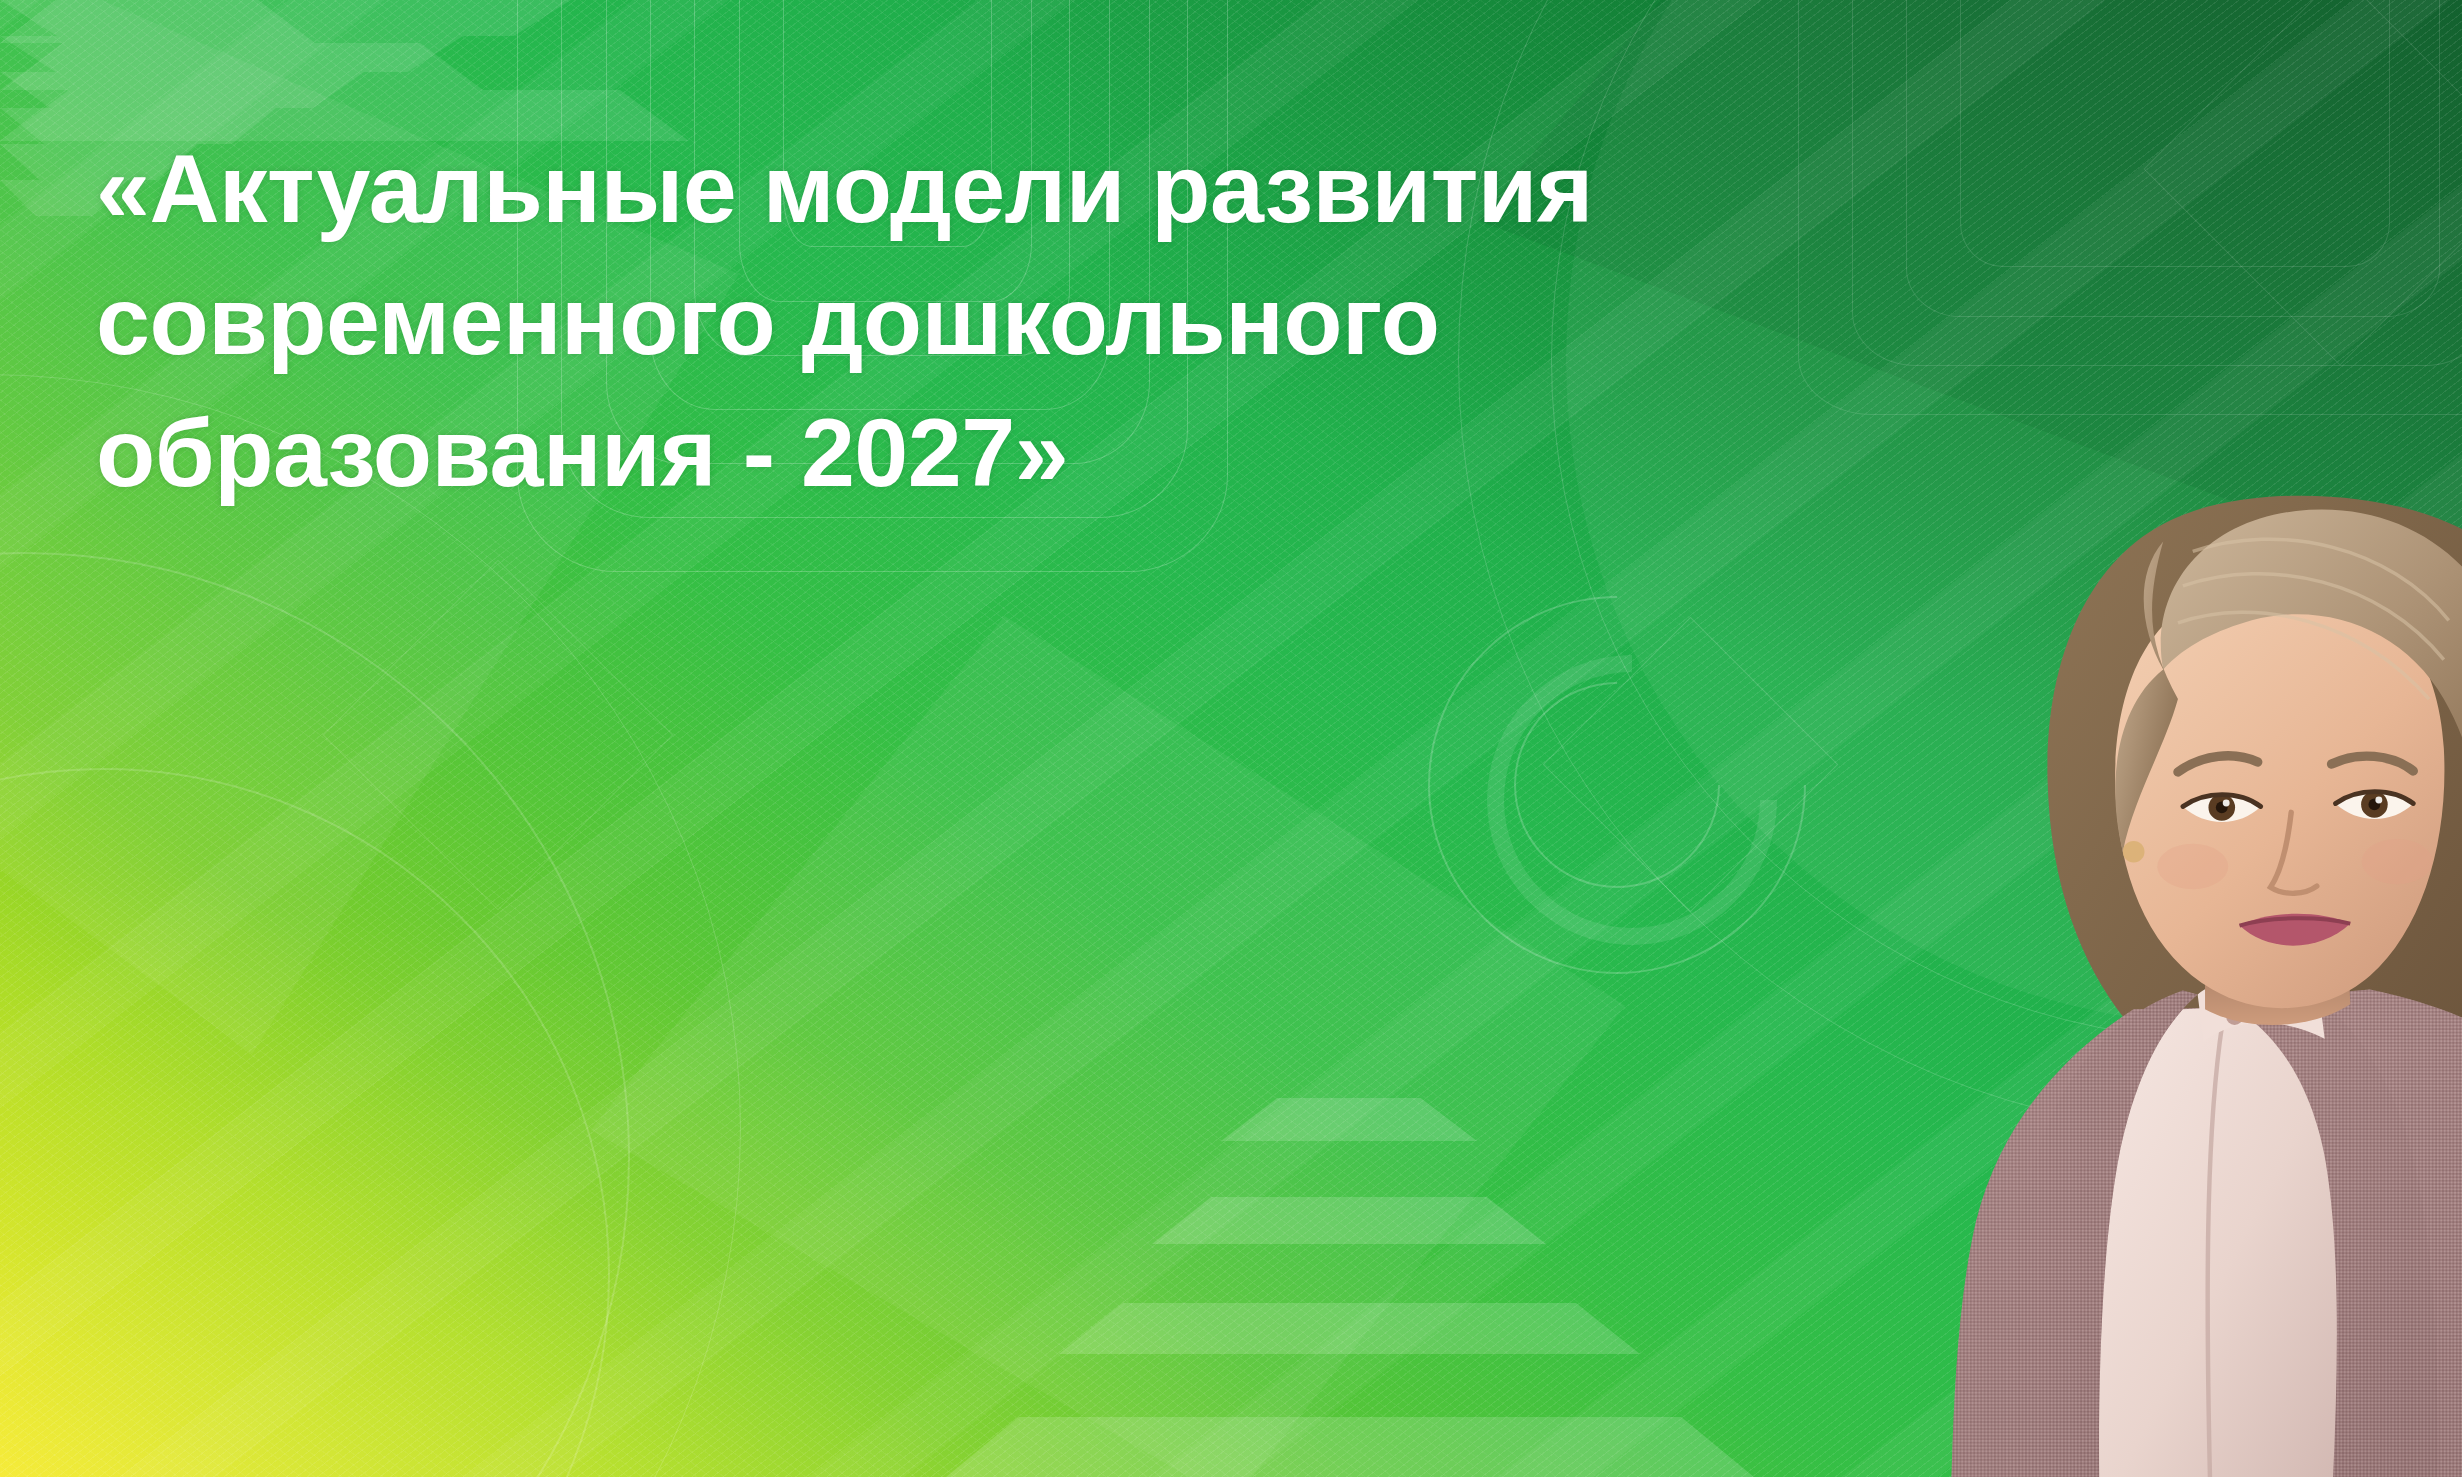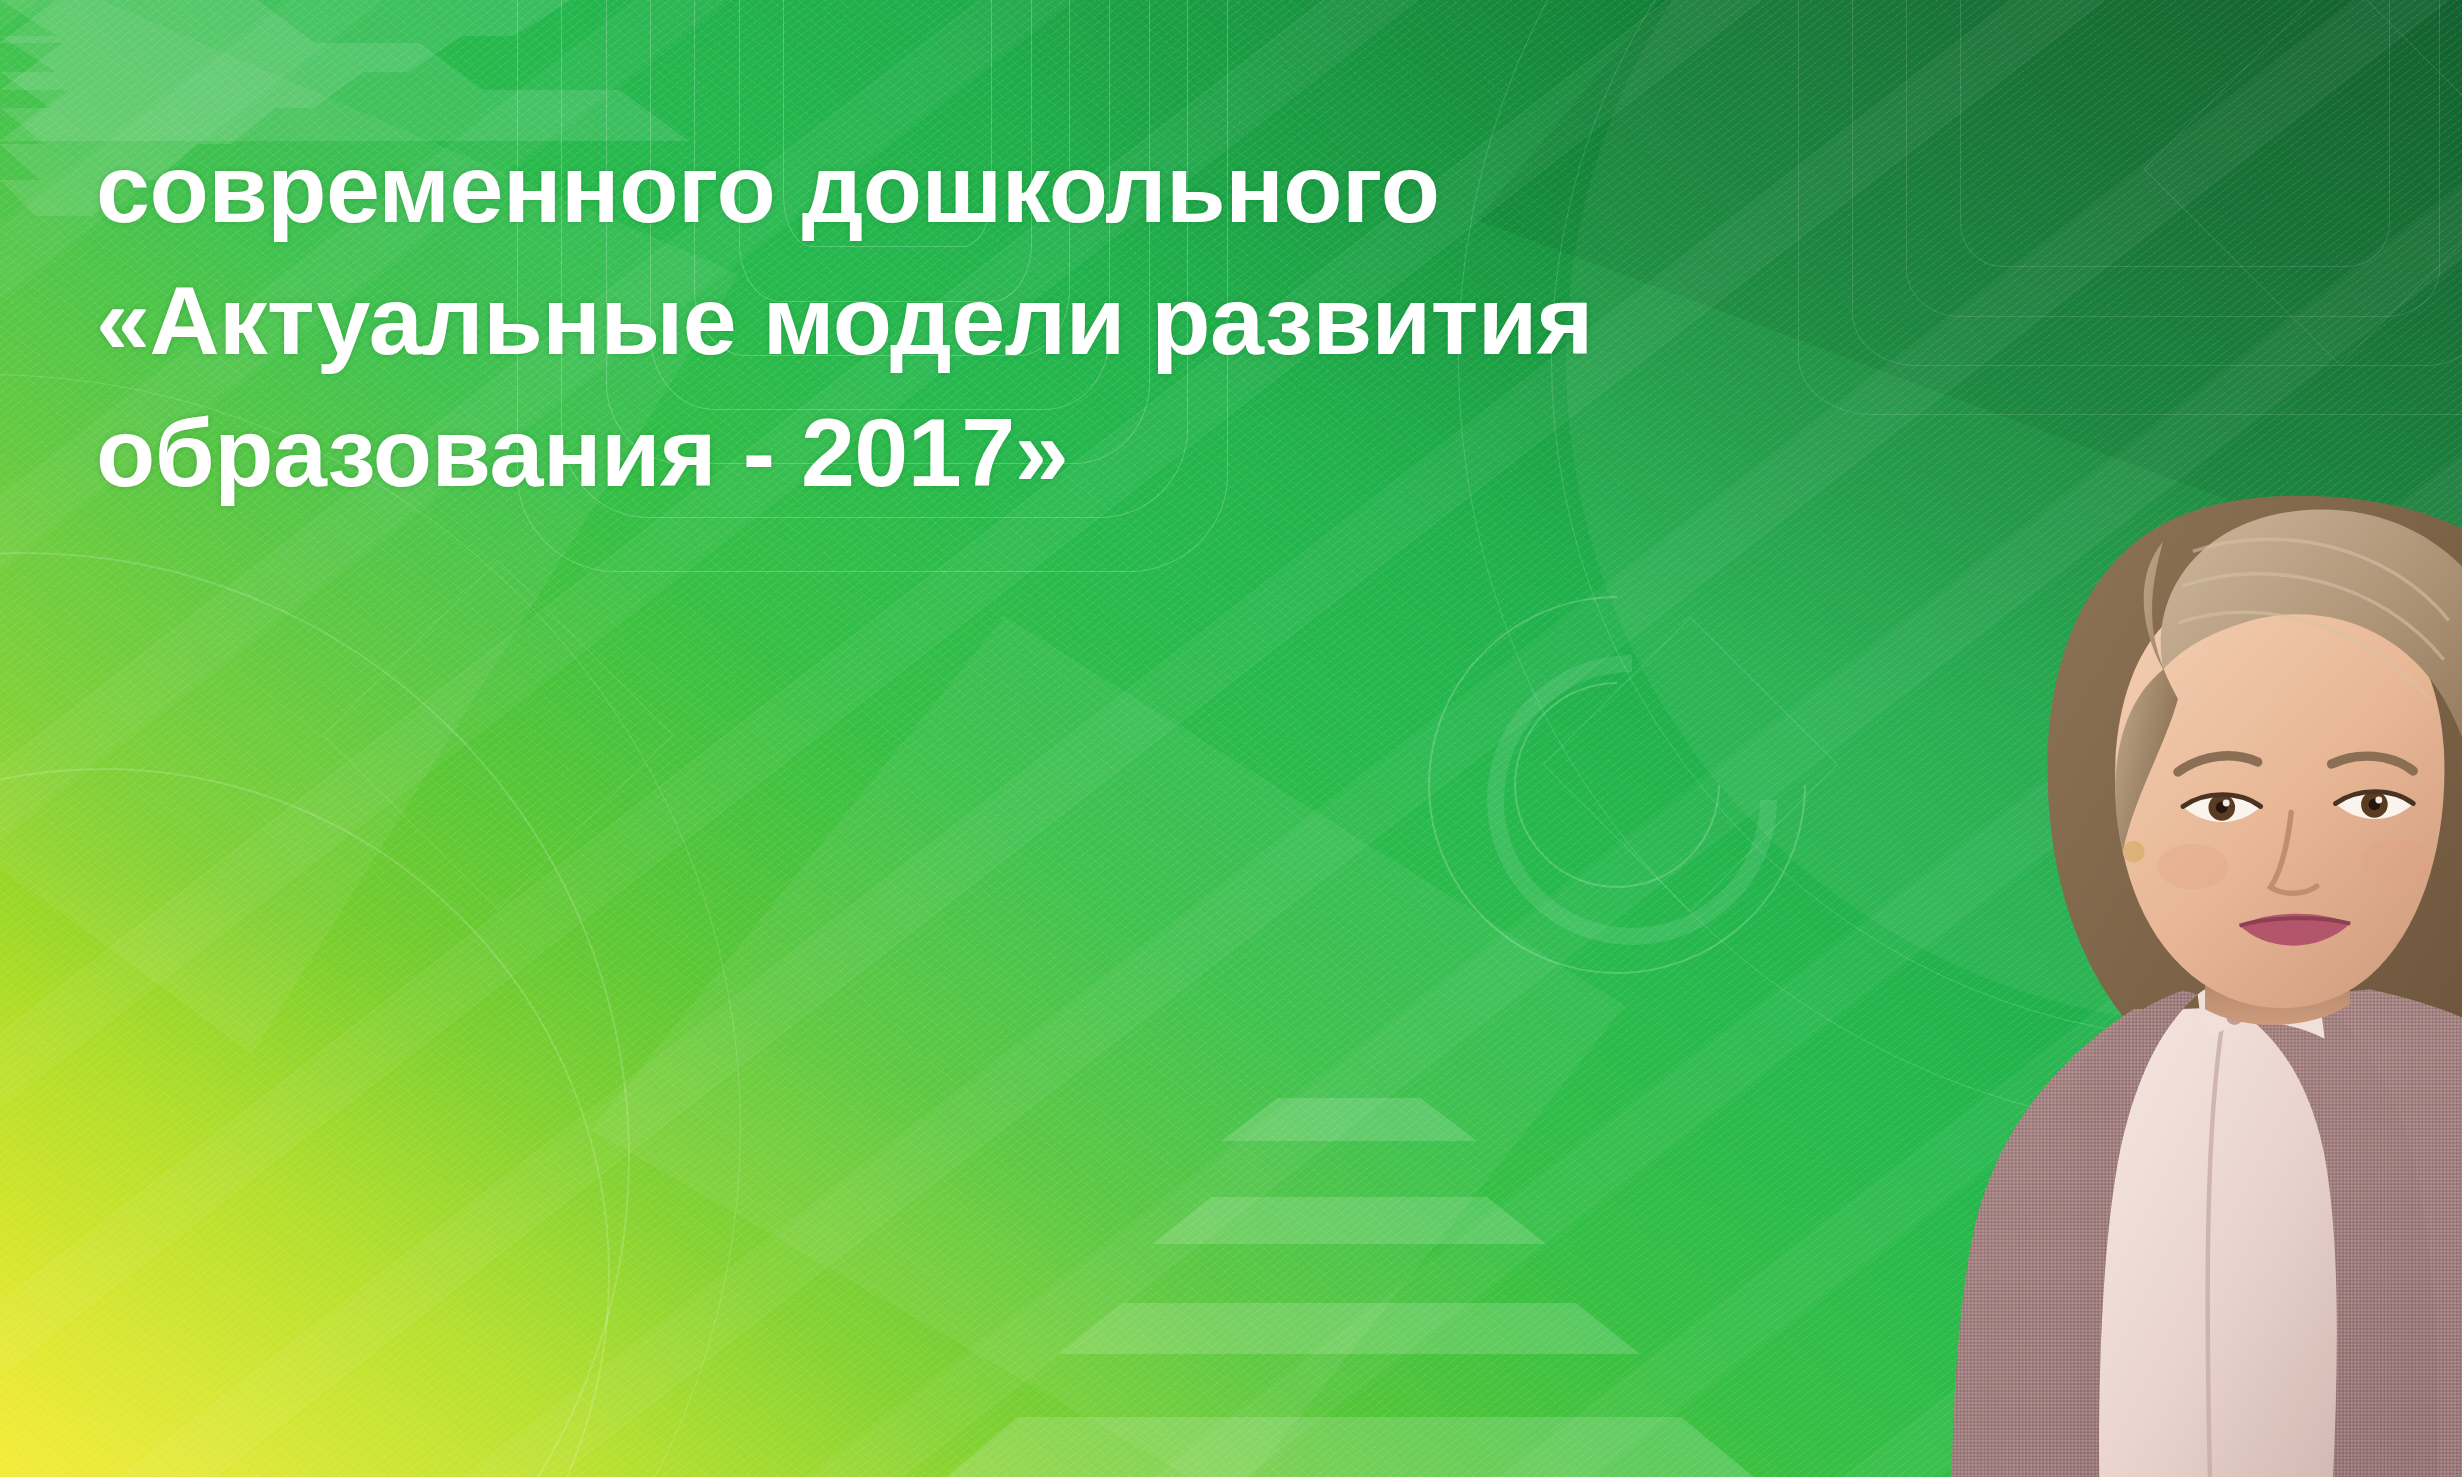--- a/index.html
+++ b/index.html
@@ -395,20 +395,20 @@
       <path d="M915 1160 C 975 1142, 1075 1140, 1140 1156" stroke="#8e3f52" stroke-width="8" fill="none"></path>
 
       <ellipse cx="820" cy="1040" rx="72" ry="46" fill="#e49d86" opacity="0.28"></ellipse>
       <ellipse cx="1235" cy="1030" rx="72" ry="46" fill="#e49d86" opacity="0.26"></ellipse>
 
       <circle cx="700" cy="1010" r="22" fill="#d9b072" opacity="0.85"></circle>
     </svg>
   </div>
 
   <div class="text-col">
+    <h1 class="title">«Актуальные модели развития</h1>
     <h1 class="title">современного дошкольного</h1>
-    <h1 class="title">«Актуальные модели развития</h1>
-    <h1 class="title">образования - 2017»</h1>
+    <h1 class="title">образования - 2027»</h1>
   </div>
 
 
 </div>
 
 
 </body></html>

